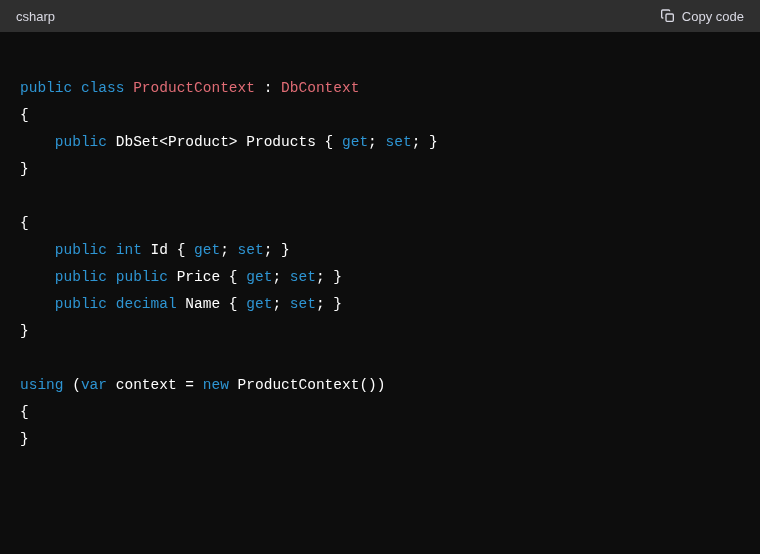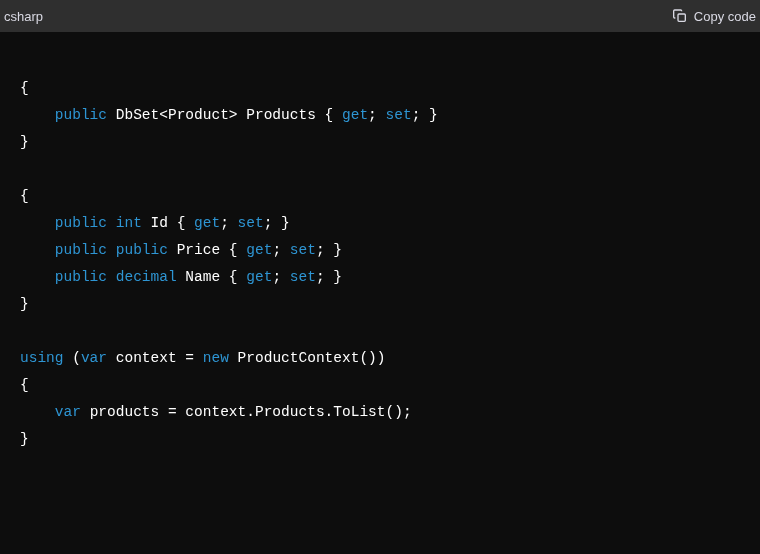--- a/index.html
+++ b/index.html
@@ -14,21 +14,21 @@
       font-family: 'Consolas', 'Monaco', 'Courier New', monospace;
       font-size: 14px;
       overflow: hidden;
     }
     .header {
       background: #2f2f2f;
       height: 32px;
       display: flex;
       justify-content: space-between;
       align-items: center;
-      padding: 0 4px;
+      padding: 0 16px;
       color: #d9d9e3;
       font-family: -apple-system, BlinkMacSystemFont, 'Segoe UI', sans-serif;
       font-size: 13px;
     }
     .language-label {
       color: #d9d9e3;
     }
     .copy-button {
       display: flex;
       align-items: flex-end;
@@ -73,27 +73,27 @@
         <rect x="9" y="9" width="11" height="11" rx="1.5"></rect>
         <path d="M5 15H4a1.5 1.5 0 0 1-1.5-1.5v-9A1.5 1.5 0 0 1 4 3h9a1.5 1.5 0 0 1 1.5 1.5V5"></path>
       </svg>
     </span>
     <span>Copy code</span>
   </button>
 </div>
 
 <div class="code-area">
   <div class="code-line"></div>
+  <div class="code-line"><span class="kw-blue">public</span><span class="white"> </span><span class="kw-blue">class</span><span class="white"> </span><span class="kw-red">ProductContext</span><span class="white"> : </span><span class="kw-red">DbContext</span></div>
   <div class="code-line"><span class="white">{</span></div>
   <div class="code-line"><span class="white">    </span><span class="kw-blue">public</span><span class="white"> </span><span class="white">DbSet&lt;Product&gt;</span><span class="white"> </span><span class="white">Products</span><span class="white"> { </span><span class="kw-blue">get</span><span class="white">; </span><span class="kw-blue">set</span><span class="white">; }</span></div>
   <div class="code-line"><span class="white">}</span></div>
   <div class="code-line"></div>
   <div class="code-line"><span class="white">{</span></div>
   <div class="code-line"><span class="white">    </span><span class="kw-blue">public</span><span class="white"> </span><span class="kw-blue">int</span><span class="white"> </span><span class="white">Id</span><span class="white"> { </span><span class="kw-blue">get</span><span class="white">; </span><span class="kw-blue">set</span><span class="white">; }</span></div>
   <div class="code-line"><span class="white">    </span><span class="kw-blue">public</span><span class="white"> </span><span class="kw-blue">public</span><span class="white"> </span><span class="white">Price</span><span class="white"> { </span><span class="kw-blue">get</span><span class="white">; </span><span class="kw-blue">set</span><span class="white">; }</span></div>
   <div class="code-line"><span class="white">    </span><span class="kw-blue">public</span><span class="white"> </span><span class="kw-blue">decimal</span><span class="white"> </span><span class="white">Name</span><span class="white"> { </span><span class="kw-blue">get</span><span class="white">; </span><span class="kw-blue">set</span><span class="white">; }</span></div>
   <div class="code-line"><span class="white">}</span></div>
   <div class="code-line"></div>
   <div class="code-line"><span class="kw-blue">using</span><span class="white"> (</span><span class="kw-blue">var</span><span class="white"> </span><span class="white">context</span><span class="white"> = </span><span class="kw-blue">new</span><span class="white"> </span><span class="white">ProductContext</span><span class="white">())</span></div>
   <div class="code-line"><span class="white">{</span></div>
-  <div class="code-line"><span class="white">    </span><span class="kw-blue">var</span><span class="white"> </span><span class="white">products</span><span class="white"> = </span><span class="white">context.Products.ToList()</span><span class="white">;</span></div>
   <div class="code-line"><span class="white">}</span></div>
 </div>
 
 </body></html>

